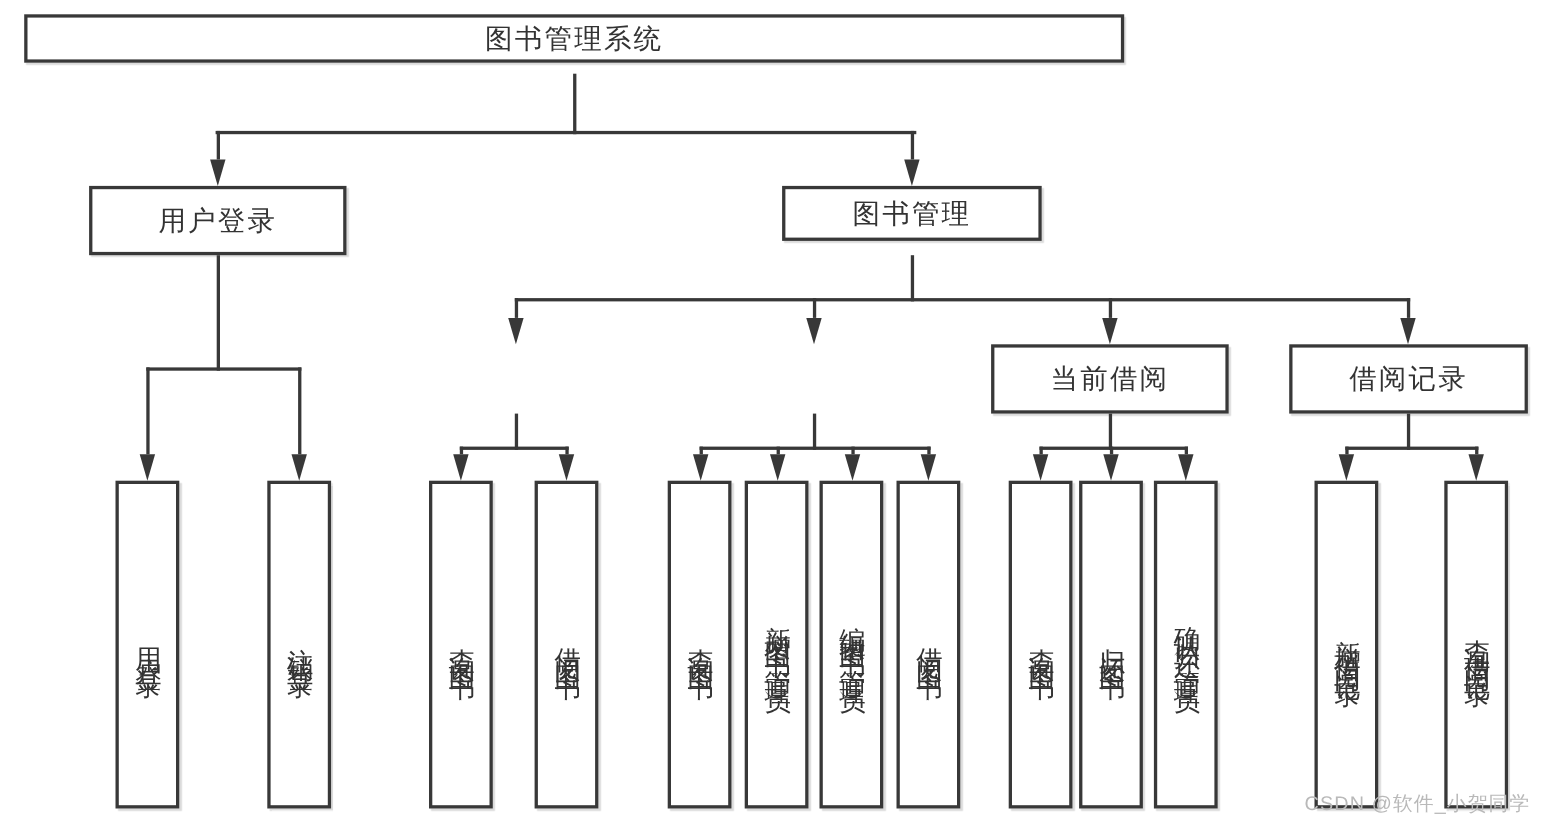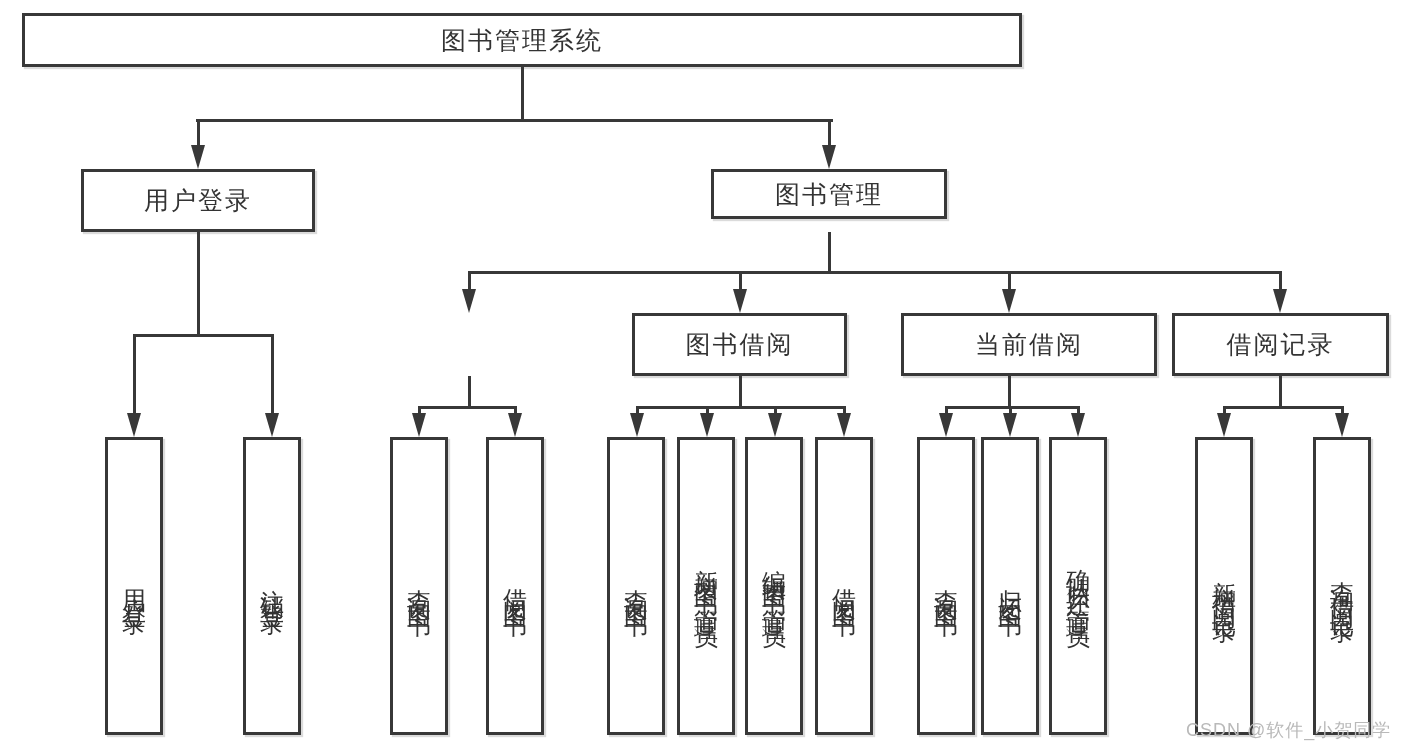--- a/index.html
+++ b/index.html
@@ -52,27 +52,26 @@
     letter-spacing: 1px;
     z-index: 10;
     white-space: nowrap;
   }
 </style>
 </head>
 <body>
 
 <div class="stage">
 
-  <div class="node" style="left:22px; top:13px; width:1000px; height:54px;">图书管理系统</div>
+  <div class="node" style="left:22px; top:13px; width:1000px; height:44px;">图书管理系统</div>
 
   <div class="node" style="left:81px; top:169px; width:234px; height:63px;">用户登录</div>
   <div class="node" style="left:711px; top:169px; width:236px; height:50px;">图书管理</div>
 
-  <div class="node" style="left:632px; top:313px; width:215px; height:63px;">图书借阅</div>
-  <div class="node" style="left:901px; top:313px; width:256px; height:63px;text-align:center;">当前借阅</div>
+  <div class="node" style="left:901px; top:313px; width:216px; height:63px;text-align:center;">当前借阅</div>
   <div class="node" style="left:1172px; top:313px; width:217px; height:63px;">借阅记录</div>
 
   <div class="node leaf" style="left:105px; top:437px; width:58px; height:298px;">用户登录</div>
   <div class="node leaf" style="left:243px; top:437px; width:58px; height:298px;">注销登录</div>
 
   <div class="node leaf" style="left:390px; top:437px; width:58px; height:298px;">查询图书</div>
   <div class="node leaf" style="left:486px; top:437px; width:58px; height:298px;">借阅图书</div>
 
   <div class="node leaf" style="left:607px; top:437px; width:58px; height:298px;">查询图书</div>
   <div class="node leaf" style="left:677px; top:437px; width:58px; height:298px;">新增图书（管理员）</div>

